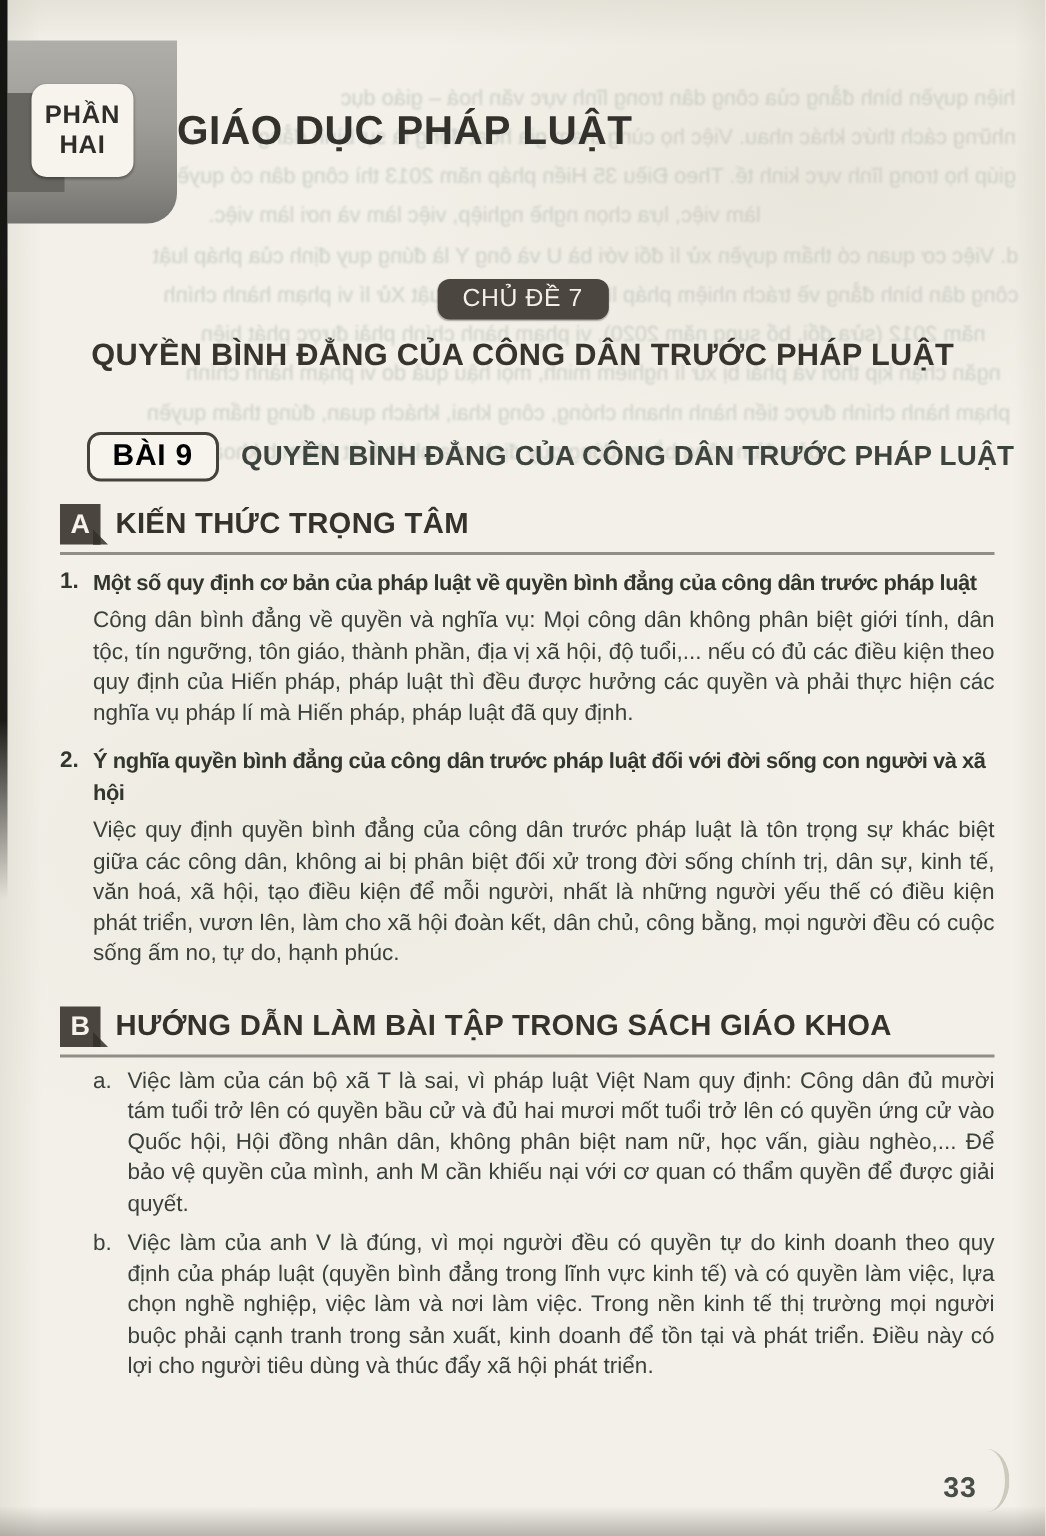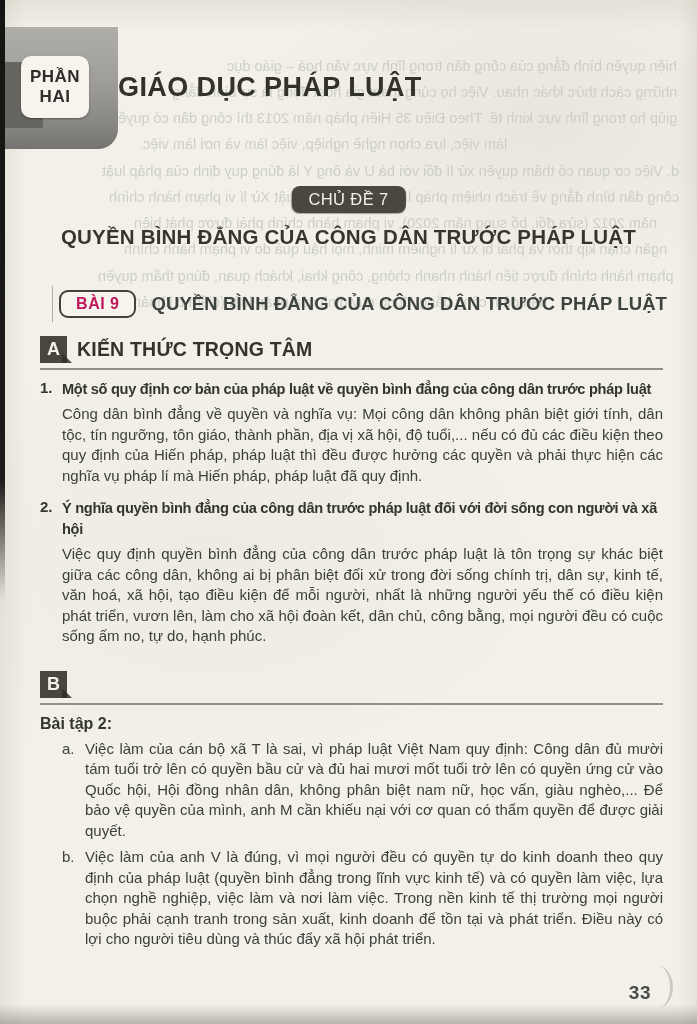--- a/index.html
+++ b/index.html
@@ -72,21 +72,21 @@
     display:flex;align-items:center;
   }
   .lesson-flag{
     width:20px;height:36px;margin-right:6px;
     background:#4b4640;
     clip-path:polygon(62% 0%, 100% 0%, 38% 100%, 0% 100%);
   }
   .lesson-badge{
     border:2.5px solid #45413b;border-radius:9px;background:#f6f4ed;
     padding:3px 15px;margin-right:15px;
-    font-weight:800;font-size:16px;color:#be185d;letter-spacing:.5px;
+    font-weight:800;font-size:20px;color:#000000;letter-spacing:.5px;
     white-space:nowrap;
   }
   .lesson-title{
     font-weight:800;font-size:18.5px;color:#3d433d;letter-spacing:.1px;white-space:nowrap;
   }
   
   .content{
     position:absolute;left:40px;right:34px;top:336px;z-index:4;
   }
   .sec-head{display:flex;align-items:center;}
@@ -182,25 +182,25 @@
 
   <div class="kv-item" style="margin-top:12px;">
     <div class="kv-num">2.</div>
     <div class="kv-heading">Ý nghĩa quyền bình đẳng của công dân trước pháp luật đối với đời sống con người và xã hội</div>
   </div>
   <p class="para">Việc quy định quyền bình đẳng của công dân trước pháp luật là tôn trọng sự khác biệt giữa các công dân, không ai bị phân biệt đối xử trong đời sống chính trị, dân sự, kinh tế, văn hoá, xã hội, tạo điều kiện để mỗi người, nhất là những người yếu thế có điều kiện phát triển, vươn lên, làm cho xã hội đoàn kết, dân chủ, công bằng, mọi người đều có cuộc sống ấm no, tự do, hạnh phúc.</p>
 
   <div class="secB">
     <div class="sec-head">
       <div class="sec-badge">B</div>
+      <div class="sec-title">HƯỚNG DẪN LÀM BÀI TẬP TRONG SÁCH GIÁO KHOA</div>
     </div>
     <div class="sec-rule"></div>
   </div>
 
-  <div class="ex-label">Bài tập 2:</div>
 
   <div class="answer" style="margin-left:22px;">
     <div class="ans-letter">a.</div>
     <div class="ans-text">Việc làm của cán bộ xã T là sai, vì pháp luật Việt Nam quy định: Công dân đủ mười tám tuổi trở lên có quyền bầu cử và đủ hai mươi mốt tuổi trở lên có quyền ứng cử vào Quốc hội, Hội đồng nhân dân, không phân biệt nam nữ, học vấn, giàu nghèo,... Để bảo vệ quyền của mình, anh M cần khiếu nại với cơ quan có thẩm quyền để được giải quyết.</div>
   </div>
   <div class="answer" style="margin-left:22px;">
     <div class="ans-letter">b.</div>
     <div class="ans-text">Việc làm của anh V là đúng, vì mọi người đều có quyền tự do kinh doanh theo quy định của pháp luật (quyền bình đẳng trong lĩnh vực kinh tế) và có quyền làm việc, lựa chọn nghề nghiệp, việc làm và nơi làm việc. Trong nền kinh tế thị trường mọi người buộc phải cạnh tranh trong sản xuất, kinh doanh để tồn tại và phát triển. Điều này có lợi cho người tiêu dùng và thúc đẩy xã hội phát triển.</div>
   </div>
 

